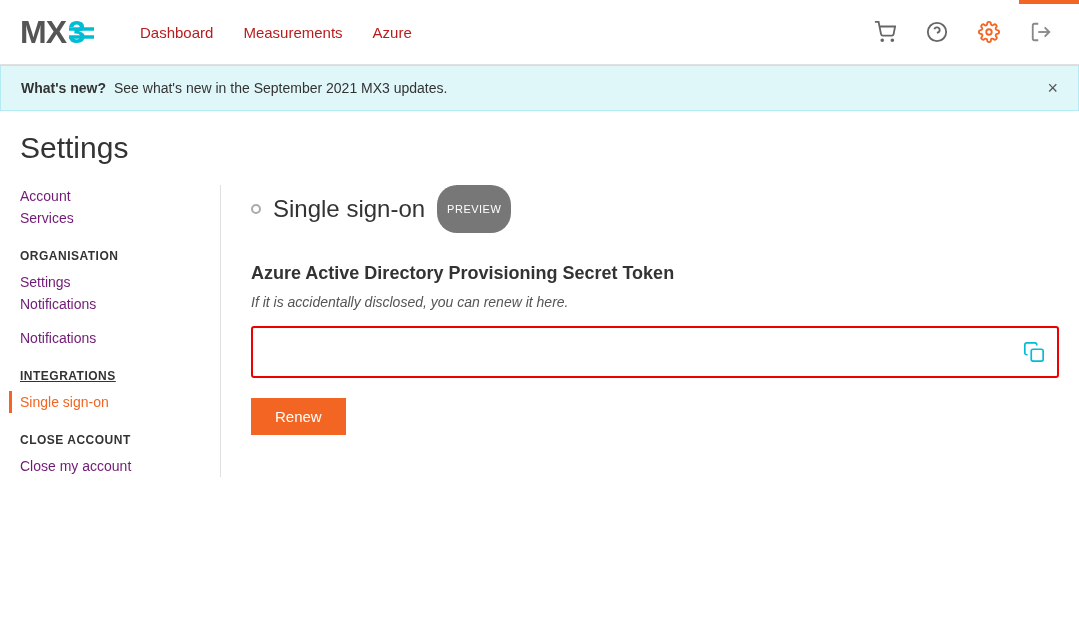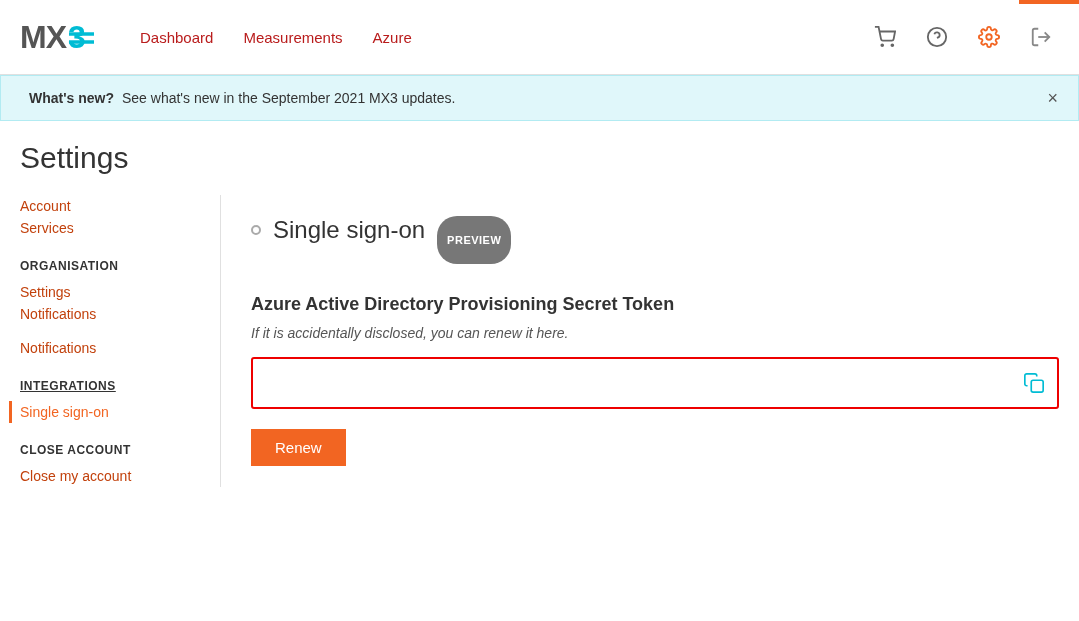--- a/index.html
+++ b/index.html
@@ -3,21 +3,21 @@
   <meta charset="utf-8">
   <style>
     * { box-sizing: border-box; margin: 0; padding: 0; }
     body { font-family: -apple-system, BlinkMacSystemFont, 'Segoe UI', Arial, sans-serif; background: #fff; color: #333; font-size: 14px; }
 
     
     .top-nav {
       display: flex;
       align-items: center;
       padding: 0 20px;
-      height: 75px;
+      height: 65px;
       border-bottom: 1px solid #e0e0e0;
       background: #fff;
       position: relative;
     }
     .logo {
       display: flex;
       align-items: center;
       margin-right: 40px;
       font-size: 28px;
       font-weight: bold;
@@ -63,21 +63,21 @@
       right: 0;
       width: 60px;
       height: 4px;
       background: #f26522;
     }
 
     
     .banner {
       background: #e0f7fa;
       border: 1px solid #b2ebf2;
-      padding: 14px 28px;
+      padding: 14px 20px;
       display: flex;
       align-items: center;
       gap: 8px;
       font-size: 14px;
       color: #333;
       position: relative;
     }
     .banner-bold { font-weight: bold; }
     .banner-close {
       position: absolute;
@@ -117,21 +117,21 @@
       font-size: 12px;
       font-weight: bold;
       color: #333;
       text-transform: uppercase;
       letter-spacing: 0.5px;
       margin-top: 20px;
       margin-bottom: 8px;
     }
     .sidebar-link {
       display: block;
-      color: #c2410c;
+      color: #701a75;
       text-decoration: none;
       font-size: 14px;
       padding: 3px 0;
       cursor: pointer;
     }
     .sidebar-link.active {
       color: #f26522;
       font-weight: 500;
       border-left: 3px solid #f26522;
       padding-left: 8px;
@@ -160,25 +160,24 @@
     }
     .section-title {
       font-size: 24px;
       font-weight: 300;
       color: #333;
     }
     .preview-badge {
       background: #777;
       color: #fff;
       font-size: 11px;
-      font-weight: bold;
+      font-weight: normal;
       padding: 18px 10px;
       border-radius: 20px;
       letter-spacing: 0.5px;
-      margin-top: 21px;
     }
 
     .card-title {
       font-size: 18px;
       font-weight: bold;
       color: #333;
       margin-bottom: 10px;
     }
     .card-desc {
       font-size: 14px;

